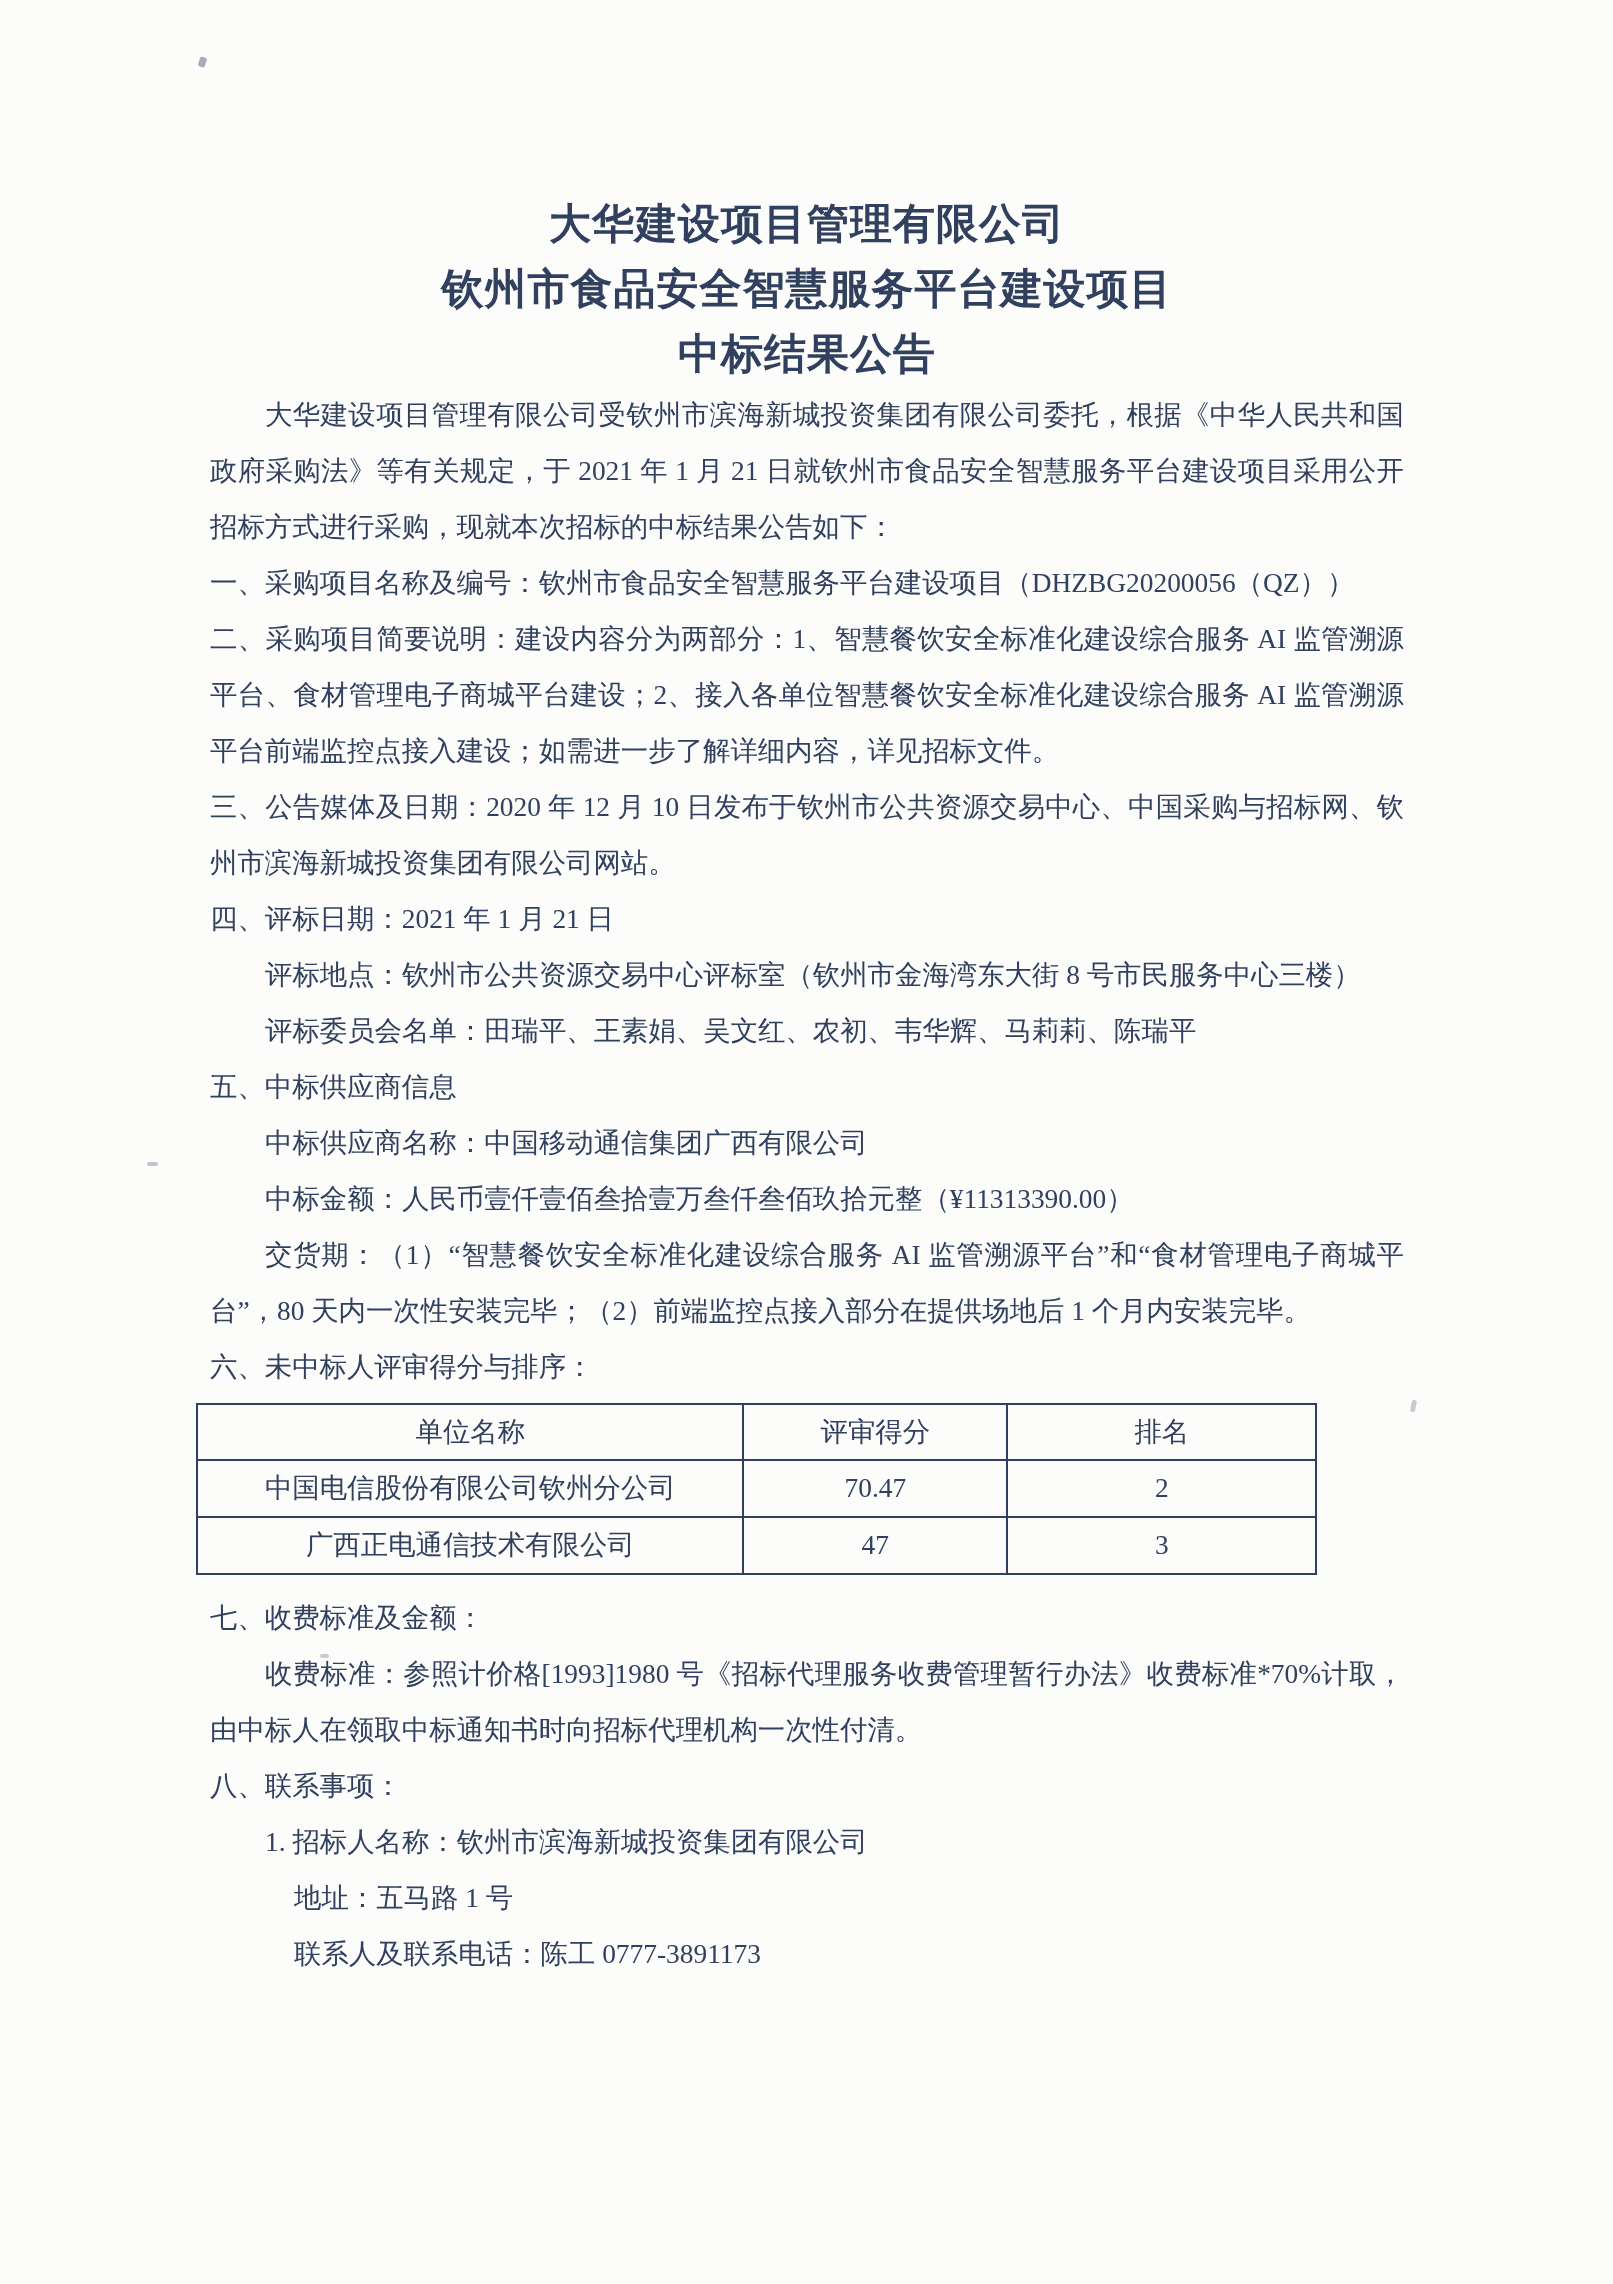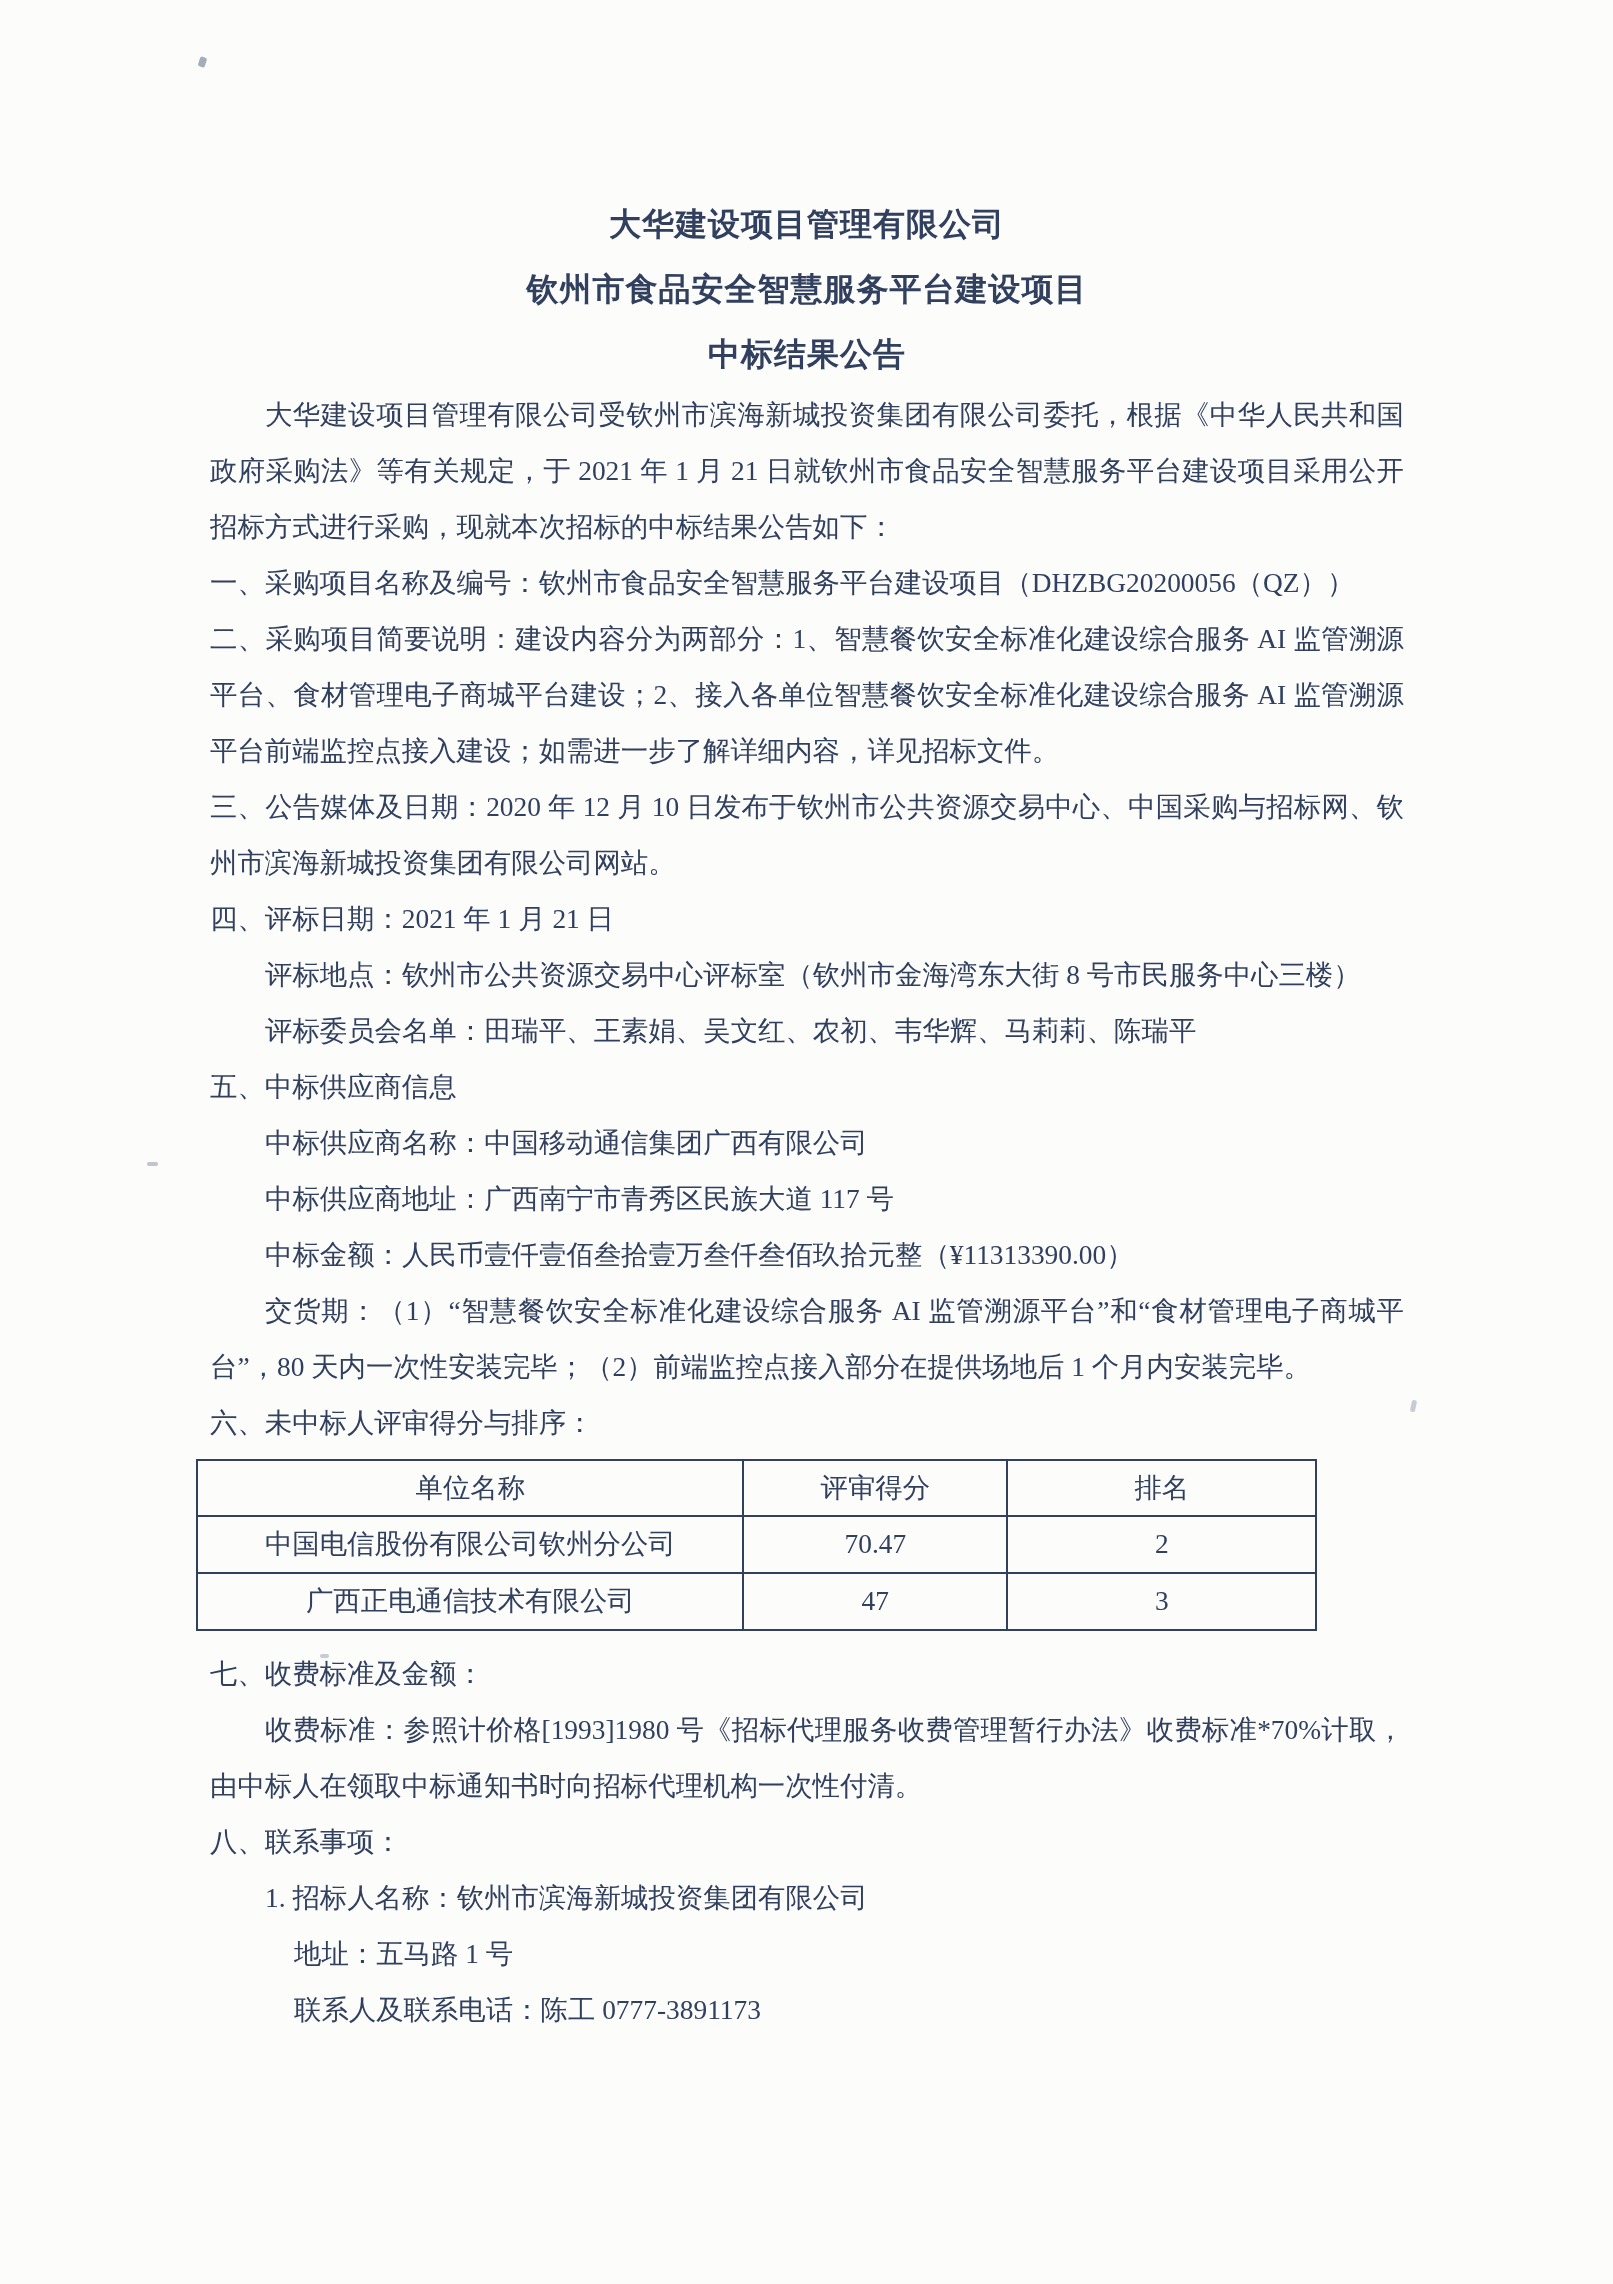--- a/index.html
+++ b/index.html
@@ -18,21 +18,21 @@
   }
   .content {
     position: absolute;
     left: 210px;
     top: 192px;
     width: 1194px;
   }
   .title-line {
     text-align: center;
     font-weight: bold;
-    font-size: 32px;
+    font-size: 42px;
     line-height: 65px;
     letter-spacing: 1px;
     white-space: nowrap;
   }
   .para {
     font-size: 27.4px;
     line-height: 56px;
     margin: 0;
     text-align: justify;
   }
@@ -91,21 +91,20 @@
     <p class="para"><b>二、采购项目简要说明：</b><span>建设内容分为两部分：1、智慧餐饮安全标准化建设综合服务 AI 监管溯源平台、食材管理电子商城平台建设；2、接入各单位智慧餐饮安全标准化建设综合服务 AI 监管溯源平台前端监控点接入建设；如需进一步了解详细内容，详见招标文件。</span></p>
 
     <p class="para"><b>三、公告媒体及日期：</b><span>2020 年 12 月 10 日发布于钦州市公共资源交易中心、中国采购与招标网、钦州市滨海新城投资集团有限公司网站。</span></p>
 
     <p class="para"><b>四、评标日期：</b><span>2021 年 1 月 21 日</span></p>
     <p class="para sub">评标地点：钦州市公共资源交易中心评标室（钦州市金海湾东大街 8 号市民服务中心三楼）</p>
     <p class="para sub">评标委员会名单：田瑞平、王素娟、吴文红、农初、韦华辉、马莉莉、陈瑞平</p>
 
     <p class="para"><b>五、中标供应商信息</b></p>
     <p class="para sub">中标供应商名称：中国移动通信集团广西有限公司</p>
-    <p class="para sub">中标供应商地址：广西南宁市青秀区民族大道 117 号</p>
     <p class="para sub">中标金额：人民币壹仟壹佰叁拾壹万叁仟叁佰玖拾元整（¥11313390.00）</p>
     <p class="para indent">交货期：（1）“智慧餐饮安全标准化建设综合服务 AI 监管溯源平台”和“食材管理电子商城平台”，80 天内一次性安装完毕；（2）前端监控点接入部分在提供场地后 1 个月内安装完毕。</p>
 
     <p class="para"><b>六、未中标人评审得分与排序：</b></p>
 
     <table class="score-table">
       <thead>
         <tr>
           <th class="col-name">单位名称</th>
           <th class="col-score">评审得分</th>

